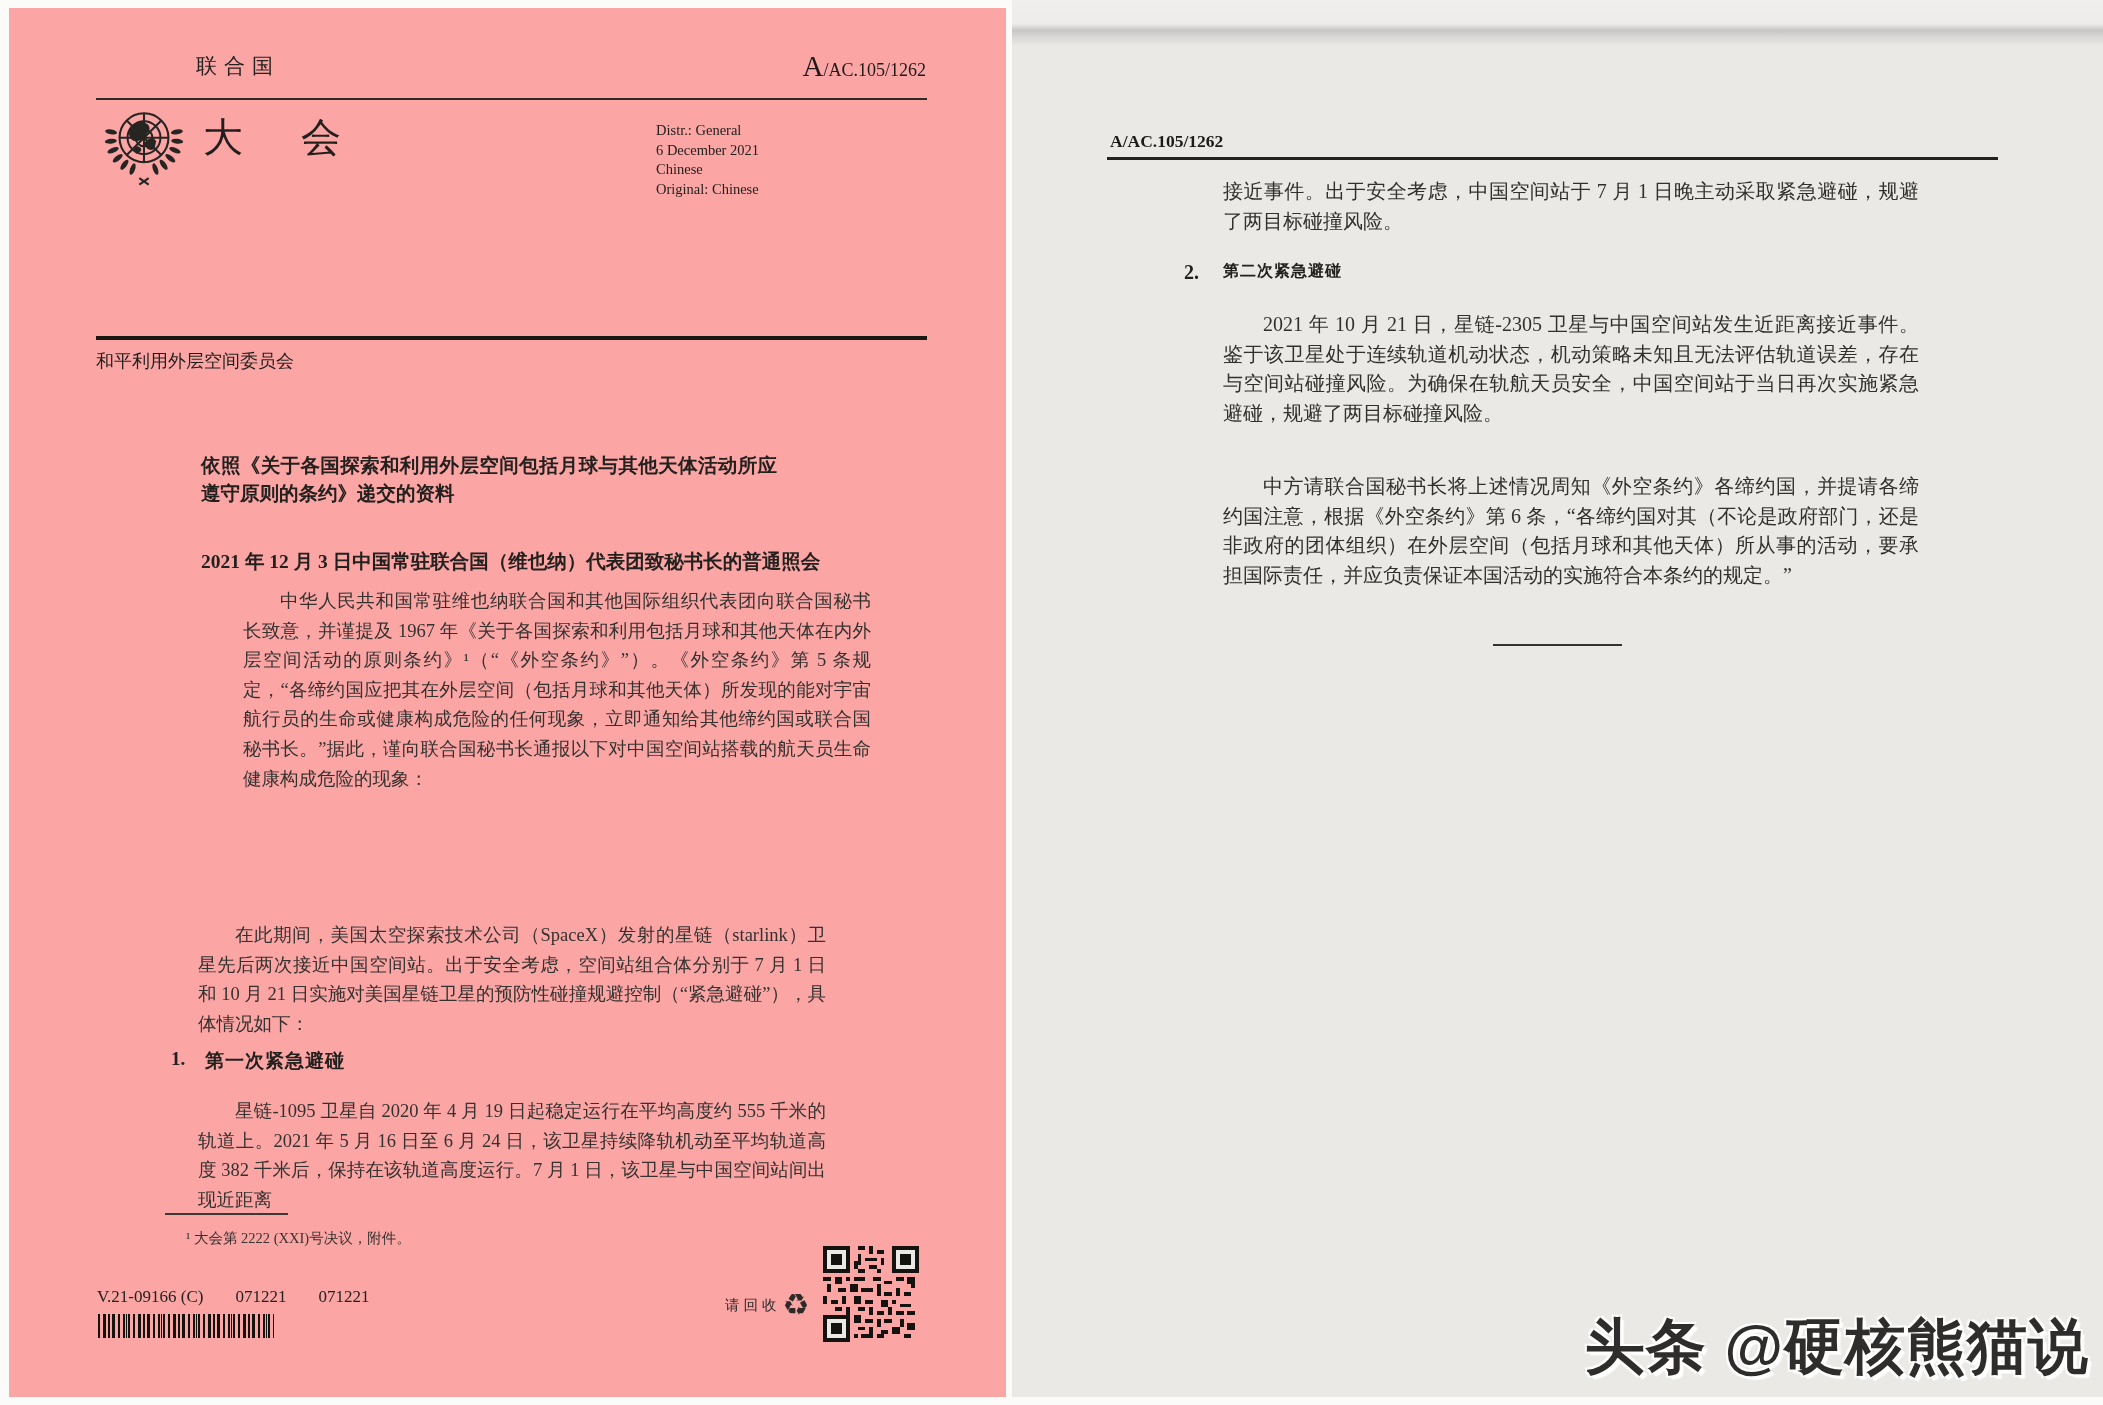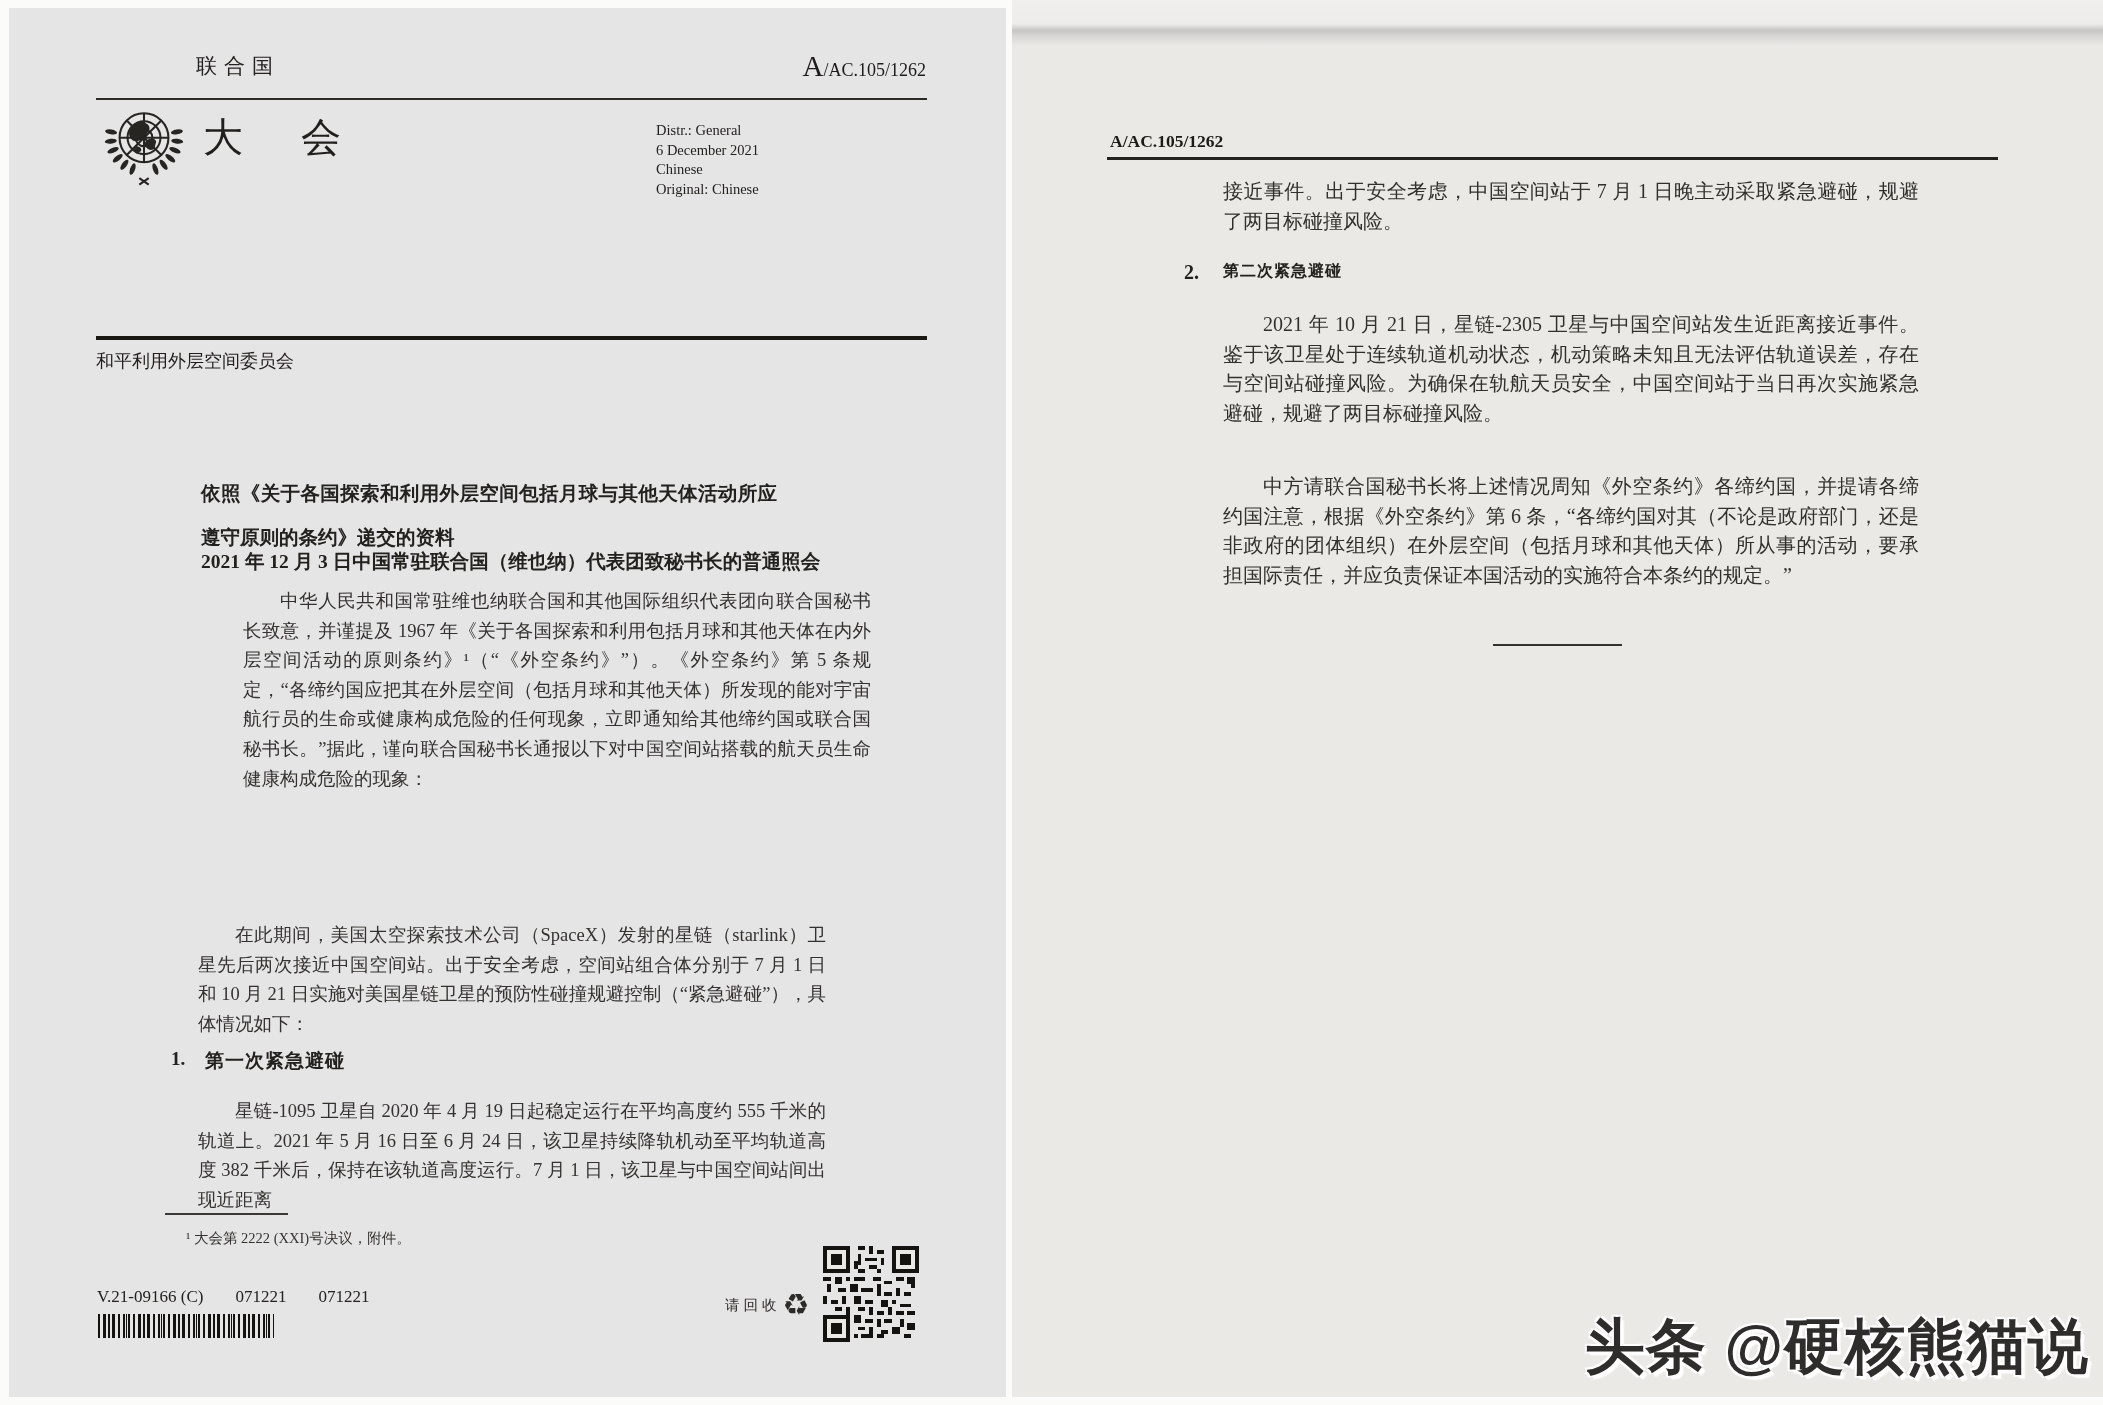--- a/index.html
+++ b/index.html
@@ -3,42 +3,42 @@
 <meta charset="utf-8">
 <style>
   html,body{margin:0;padding:0;}
   body{
     width:2103px;height:1405px;position:relative;overflow:hidden;
     background:#fbfbfa;
     font-family:"Liberation Serif","DejaVu Serif",serif;
     color:#33322f;
   }
   .page{position:absolute;}
-  #page-left{left:9px;top:8px;width:997px;height:1389px;background:#e5e5e5;}
+  #page-left{left:9px;top:8px;width:997px;height:1389px;background:#fca5a5;}
   #page-right{left:1012px;top:0;width:1091px;height:1397px;background:#eae9e6;}
   #page-right .top-shade{
     position:absolute;left:0;top:0;right:0;height:46px;
     background:linear-gradient(180deg,#f0efee 0%,#edecEA 52%,#c7c6c4 66%,#d9d8d6 80%,#eae9e6 100%);
   }
   .abs{position:absolute;}
 
   
   .org-zh{left:187px;top:44px;font-size:21px;letter-spacing:7px;color:#23221f;}
   .doc-symbol{top:42px;right:80px;color:#1d1c1a;white-space:nowrap;}
   .doc-symbol .big-a{font-size:29px;}
   .doc-symbol .rest{font-size:18px;}
   .rule-1{left:87px;top:90px;width:831px;height:2px;background:#2b2a27;}
   .emblem{left:88px;top:94px;width:94px;height:94px;}
   .assembly-zh{left:194px;top:102px;font-size:40px;letter-spacing:24px;color:#201f1c;}
   .distr{left:647px;top:113px;font-size:14.5px;line-height:19.5px;color:#23221f;}
   .rule-2{left:87px;top:328px;width:831px;height:4px;background:#191813;}
   .committee{left:87px;top:341px;font-size:18px;color:#201f1c;}
 
   
-  .doc-title{left:192px;top:444px;width:576px;font-size:19.5px;line-height:44px;font-weight:bold;color:#22211e;text-align:justify;margin-top:20px;}
+  .doc-title{left:192px;top:444px;width:576px;font-size:19.5px;line-height:28px;font-weight:bold;color:#22211e;text-align:justify;}
   .doc-subtitle{left:192px;top:496px;font-size:19.5px;font-weight:bold;color:#22211e;white-space:nowrap;margin-top:44px;}
   .body-para{width:628px;font-size:18.5px;line-height:29.6px;text-align:justify;color:#33322f;}
   .indent{text-indent:2em;}
   .p1{left:199px;top:579px;margin-left:35px;}
   .p2{left:189px;top:789px;}
   .p3{left:189px;top:913px;}
   .sec-head{font-weight:bold;color:#22211e;white-space:nowrap;}
   .h1-no{left:162px;top:1040px;font-size:19px;}
   .h1-title{left:196px;top:1040px;font-size:19px;letter-spacing:1px;}
   .p4{left:189px;top:1089px;}

